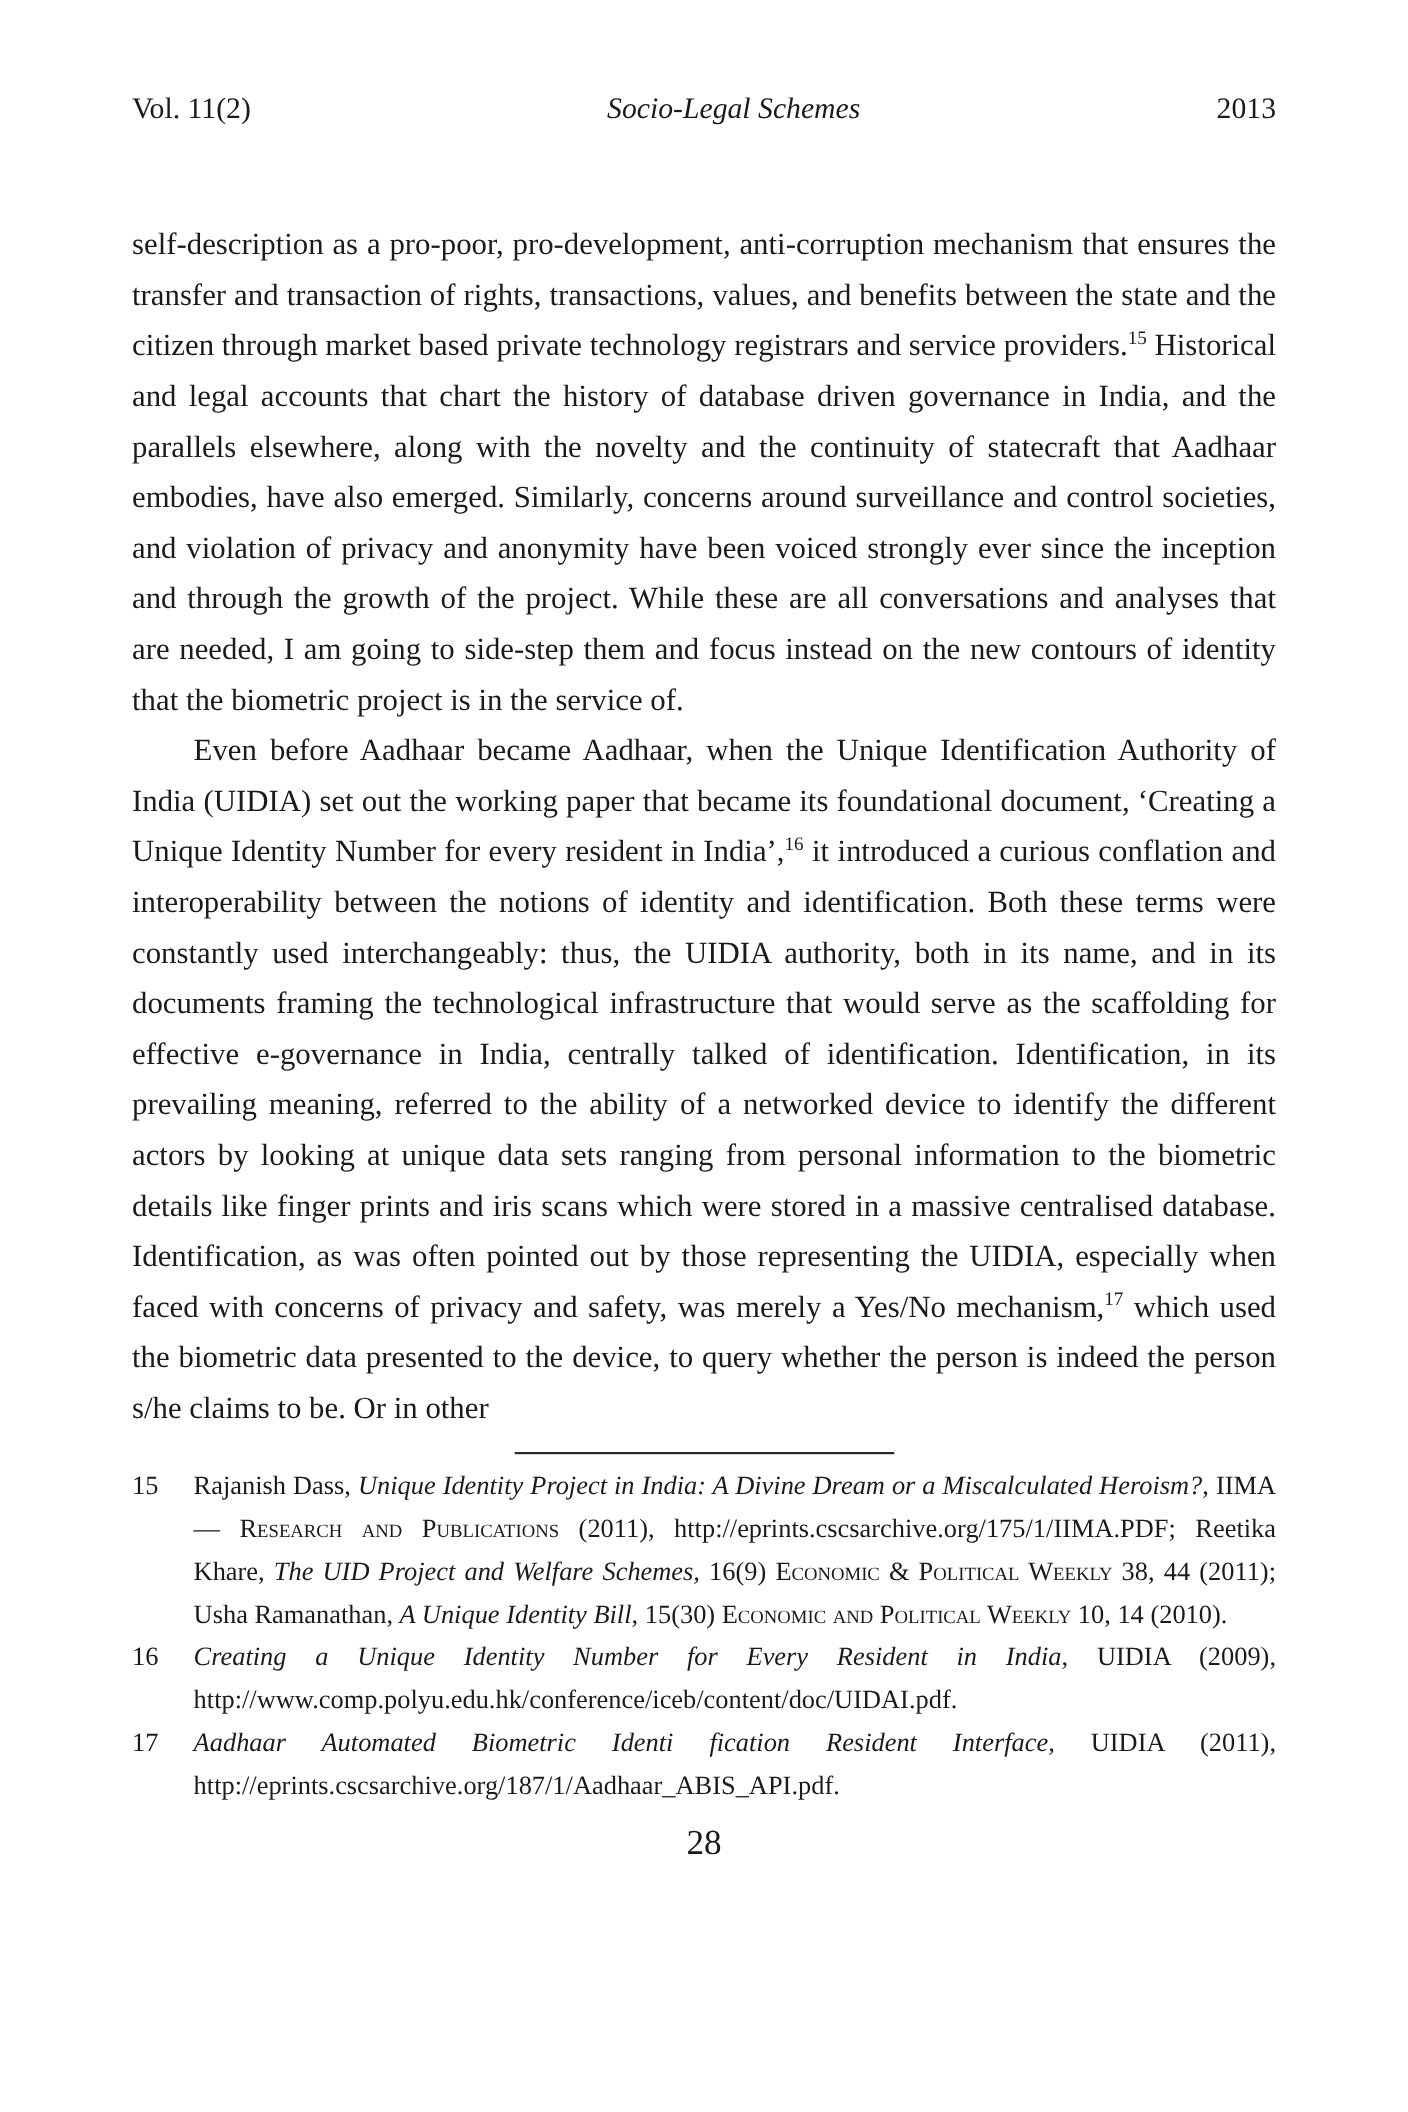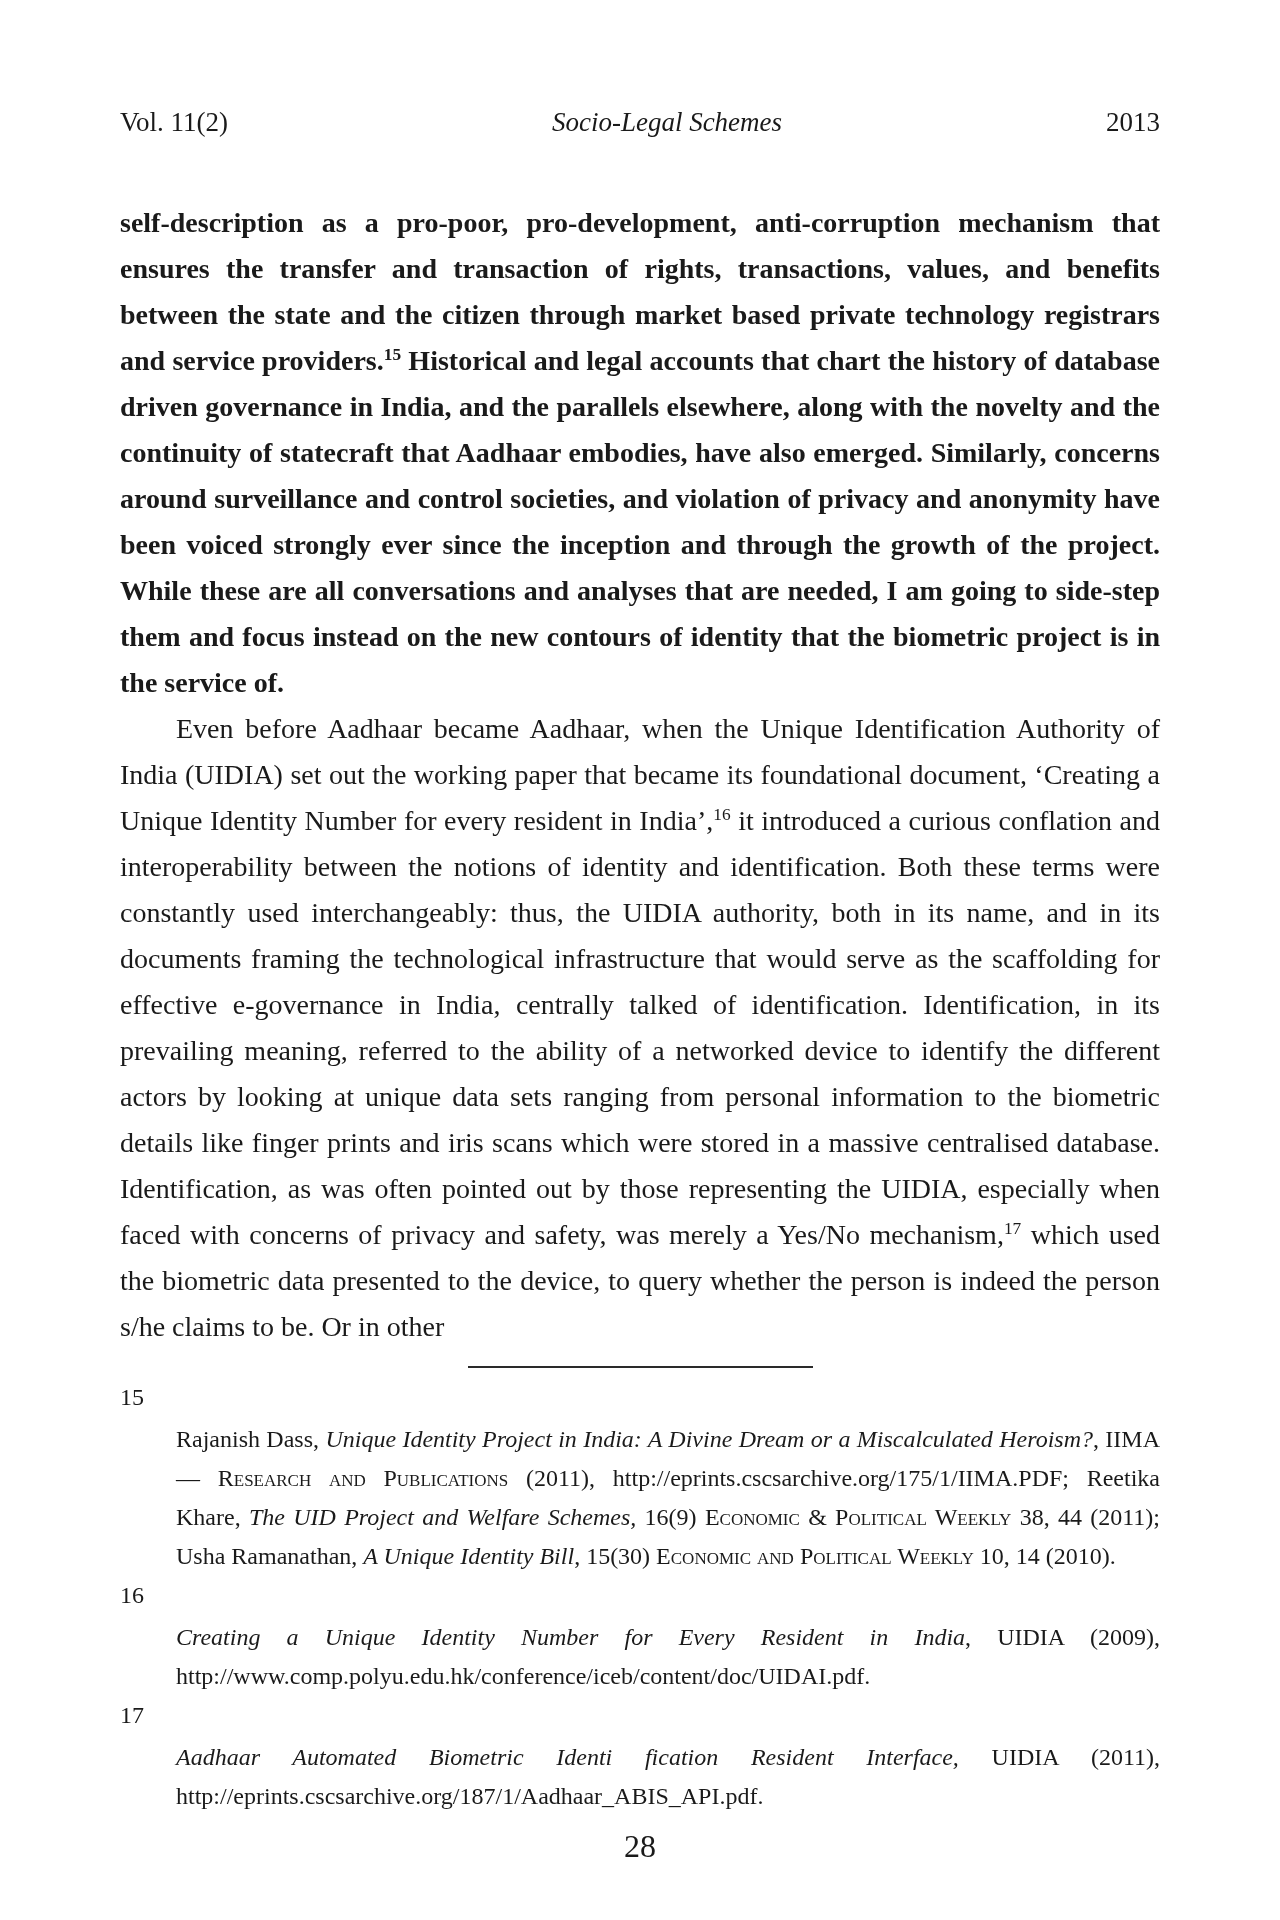--- a/index.html
+++ b/index.html
@@ -11,21 +11,21 @@
     width: 1280px;
     height: 1920px;
     font-family: "Liberation Serif", serif;
     color: #1a1a1a;
     -webkit-font-smoothing: antialiased;
   }
   .page {
     position: relative;
     width: 1040px;
     margin: 0 auto 0 120px;
-    padding-top: 102px;
+    padding-top: 78px;
     box-sizing: border-box;
   }
   .page-header {
     display: flex;
     justify-content: space-between;
     align-items: baseline;
     font-size: 27px;
     line-height: 40px;
   }
   .journal-title {
@@ -33,22 +33,21 @@
   }
   .article-body {
     font-size: 28px;
     line-height: 46px;
     text-align: justify;
   }
   .para {
     margin: 0;
   }
   .para-1 {
-    margin-top: 58px;
-    font-weight: bold;
+    margin-top: 82px;
   }
   .para-2 {
     text-indent: 56px;
   }
   sup {
     font-size: 0.62em;
     line-height: 0;
     vertical-align: super;
   }
   .italic { font-style: italic; }
@@ -66,21 +65,20 @@
     text-align: justify;
   }
   .footnote {
     display: flex;
   }
   .fn-num {
     flex: 0 0 56px;
   }
   .fn-text {
     flex: 1 1 auto;
-    margin-top: 42px;
   }
   .page-number {
     margin-top: 12px;
     text-align: center;
     font-size: 32px;
   }
 </style>
 </head>
 <body>
 

